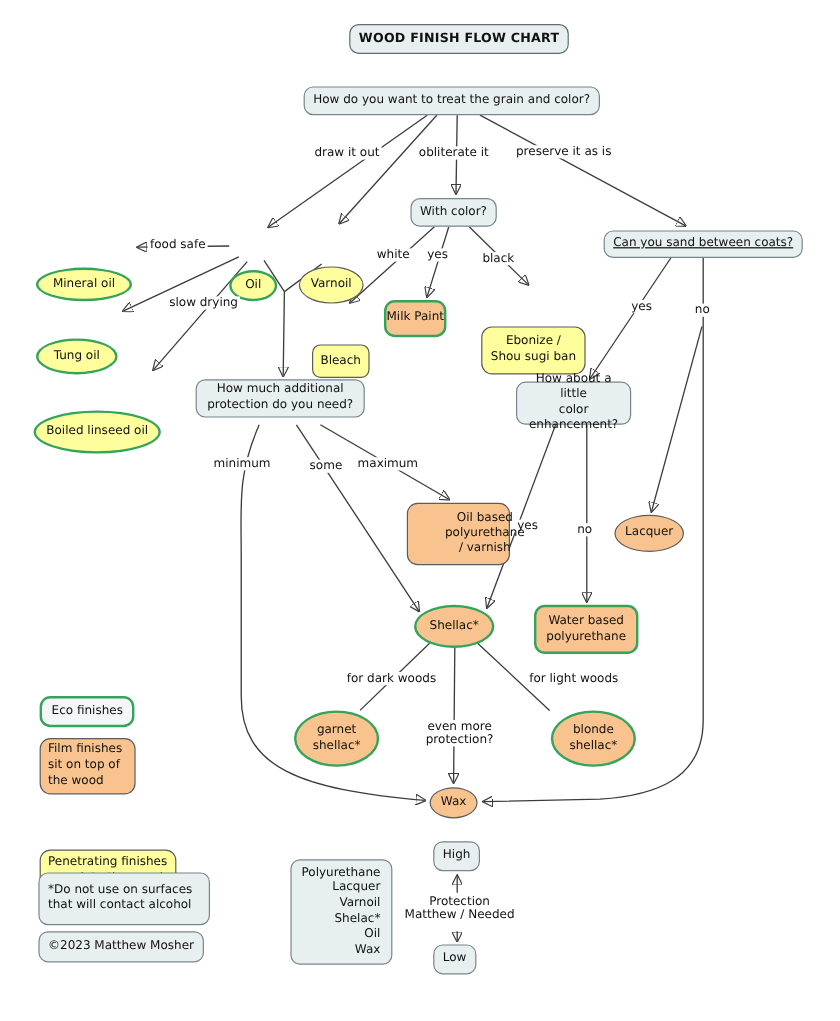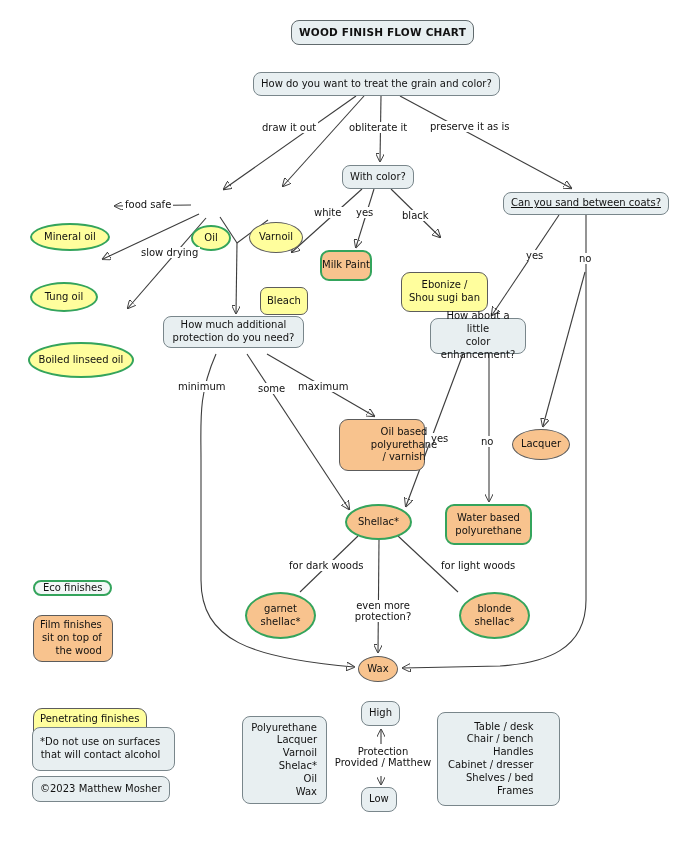--- a/index.html
+++ b/index.html
@@ -16,21 +16,21 @@
   .rect{
     border:1px solid #79868b;border-radius:8px;background:var(--grey-fill,#e8eff1);
     padding:2px 7px;
   }
   .nowrap{white-space:nowrap;}
   .yellow{background:var(--yellow,#fffe9d);border:1px solid #5c5c5c;margin-top:32px;}
   .orange{background:var(--orange,#f8c38e);border:1px solid #5c5c5c;}
   .greenb{border:2px solid var(--green-border,#34a45c);}
   .oval{border-radius:50%;}
   .lbl{position:absolute;font-size:10px;background:#fff;padding:0 2px;white-space:pre-line;text-align:center;}
-  .left{justify-content:flex-start;text-align:right;}
+  .left{justify-content:flex-start;text-align:left;}
   .right{justify-content:flex-end;text-align:right;}
   .title{font-weight:bold;font-size:10.5px;letter-spacing:.2px;border-color:#616a6d;}
 </style>
 </head>
 <body>
 
 <div id="canvas">
 
   <svg id="edges" viewBox="0 0 700 851">
     <defs>
@@ -118,40 +118,34 @@
   <div class="lbl" style="left:399px;top:560px;margin-left:40px;">for light woods</div>
 
   <div class="n oval orange greenb" style="left:245px;top:592px;width:71px;height:47px;">garnet
 shellac*</div>
   <div class="n oval orange greenb" style="left:459px;top:592px;width:71px;height:47px;">blonde
 shellac*</div>
   <div class="lbl" style="left:341px;top:600px;width:80px;">even more
 protection?</div>
   <div class="n oval orange" style="left:358px;top:656px;width:40px;height:26px;">Wax</div>
 
-  <div class="n greenb nowrap" style="left:33px;top:580px;height:16px;background:#f3f7f7;border-radius:9px;padding:2px 8px;">Eco finishes</div>
+  <div class="n greenb nowrap" style="left:33px;top:580px;height:26px;background:#f3f7f7;border-radius:9px;padding:2px 8px;">Eco finishes</div>
   <div class="n orange left" style="left:33px;top:615px;width:80px;height:47px;border-radius:9px;padding-left:6px;">Film finishes
 sit on top of
 the wood</div>
   <div class="n yellow left" style="left:33px;top:676px;width:114px;height:36px;border-radius:9px;padding-left:6px;">Penetrating finishes
 seep into the wood</div>
   <div class="n rect left" style="left:32px;top:727px;width:143px;height:44px;">*Do not use on surfaces
 that will contact alcohol</div>
   <div class="n rect nowrap" style="left:32px;top:776px;height:26px;">©2023 Matthew Mosher</div>
 
   <div class="n rect right" style="left:242px;top:716px;width:85px;height:88px;padding-right:9px;">Polyurethane
 Lacquer
 Varnoil
 Shelac*
 Oil
 Wax</div>
   <div class="n rect nowrap" style="left:361px;top:701px;height:25px;">High</div>
   <div class="lbl" style="left:331px;top:746px;width:100px;">Protection
-Provided / Matthew</div>
+Matthew / Needed</div>
   <div class="n rect nowrap" style="left:361px;top:787px;height:25px;">Low</div>
-  <div class="n rect left" style="left:437px;top:712px;width:123px;height:94px;padding-left:10px;">Table / desk
-Chair / bench
-Handles
-Cabinet / dresser
-Shelves / bed
-Frames</div>
 
 </div>
 
 </body></html>

